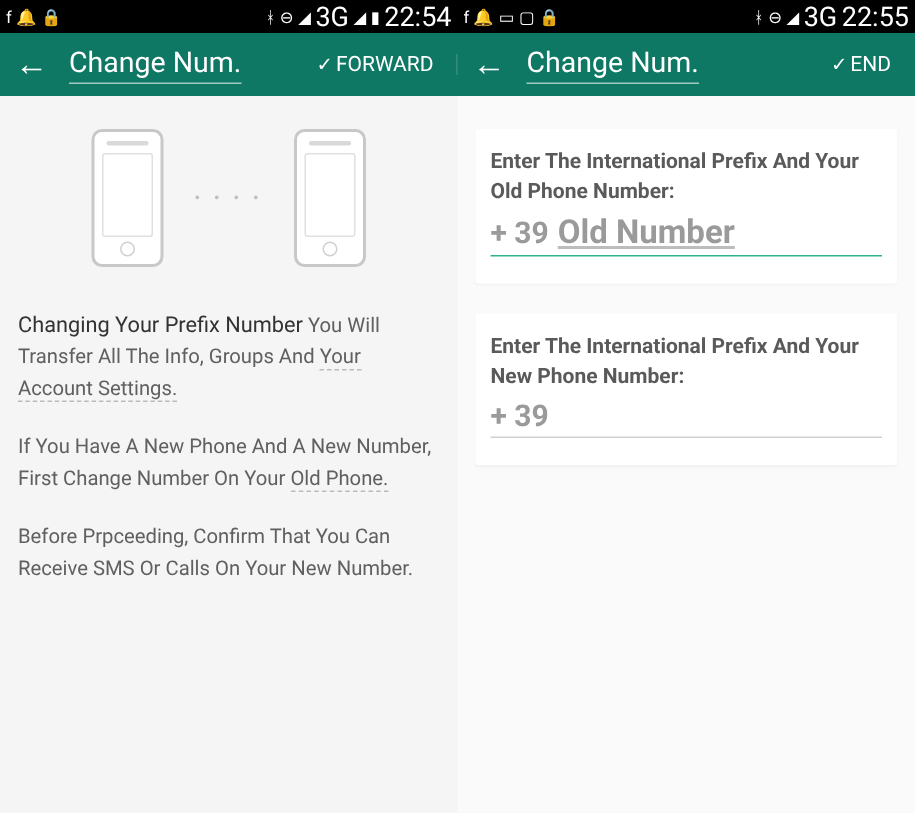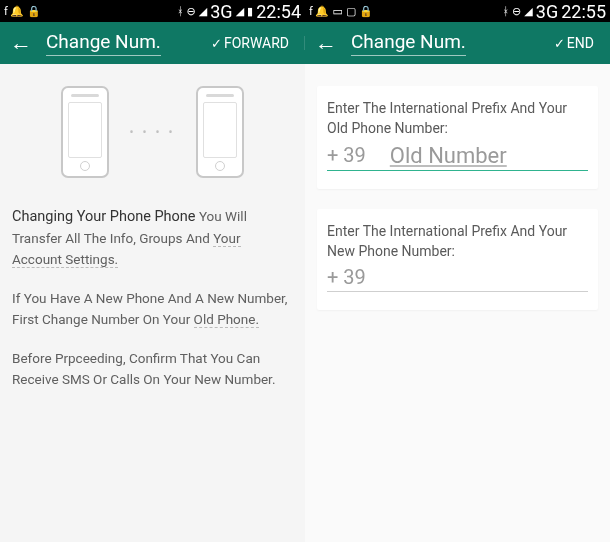--- a/index.html
+++ b/index.html
@@ -144,33 +144,34 @@
       color: #333;
       font-size: 14.5px;
     }
     .emph { border-bottom: 1px dashed #bbb; }
     .field-group {
       background: #fff;
       padding: 12px 10px 18px 10px;
       margin-bottom: 20px;
       border-radius: 2px;
       box-shadow: 0 1px 2px rgba(0,0,0,0.04);
+      font-weight: bold;
     }
     .field-label {
       color: #5a5a5a;
       font-size: 14px;
       line-height: 1.45;
       margin-bottom: 4px;
     }
     .phone-input-row {
       display: flex;
       align-items: flex-start;
       border-bottom: 1.5px solid #2fb38f;
       padding-bottom: 2px;
-      gap: 24px;
+      gap: 6px;
     }
     .phone-input-row.muted { border-bottom-color: #cfcfcf; }
     .prefix {
       color: #9a9a9a;
       font-size: 20px;
     }
     .placeholder-text {
       color: #9a9a9a;
       font-size: 22px;
       text-decoration: underline;
@@ -236,21 +237,21 @@
       <div class="phone-device">
           <div class="phone-screen"></div>
         </div>
       <span class="dots">• • • •</span>
       <div class="phone-device">
           <div class="phone-screen"></div>
         </div>
     </div>
 
     <div class="info-block">
-      <span class="info-head">Changing Your Phone Phone</span>
+      <span class="info-head">Changing Your Prefix Number</span>
       <span>You Will Transfer All The Info, Groups And</span>
       <span class="emph">Your Account Settings.</span>
     </div>
 
     <div class="info-block">
       <span>If You Have A New Phone And A New</span>
       <span>Number, First Change Number On Your</span>
       <span class="emph">Old Phone.</span>
     </div>
 

